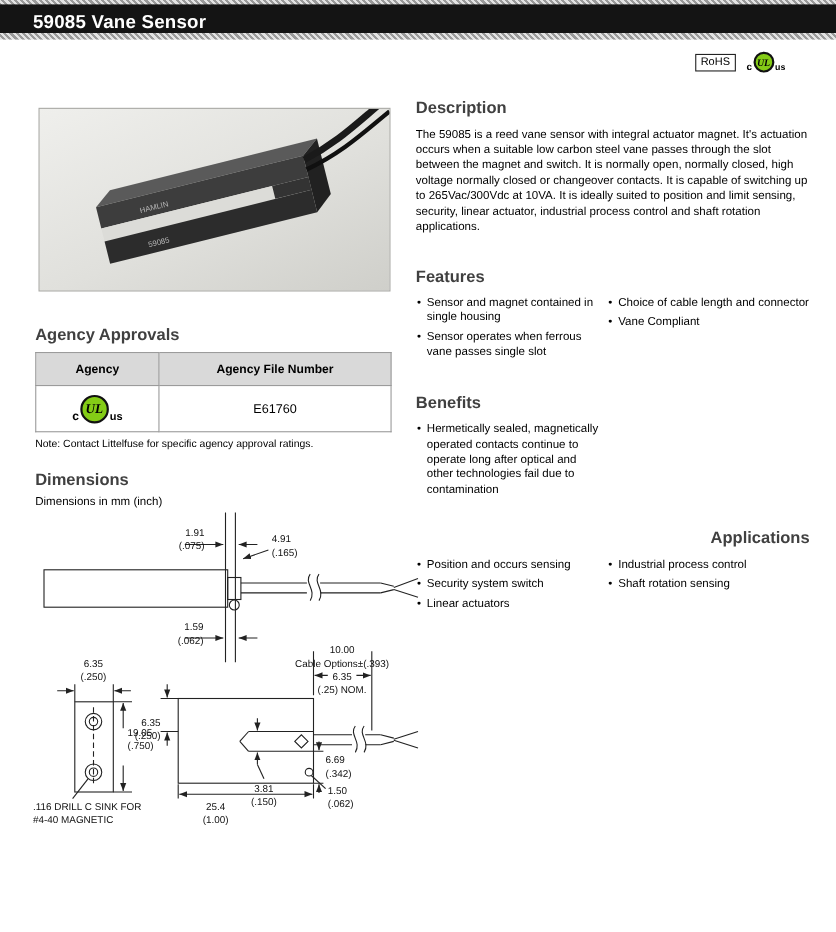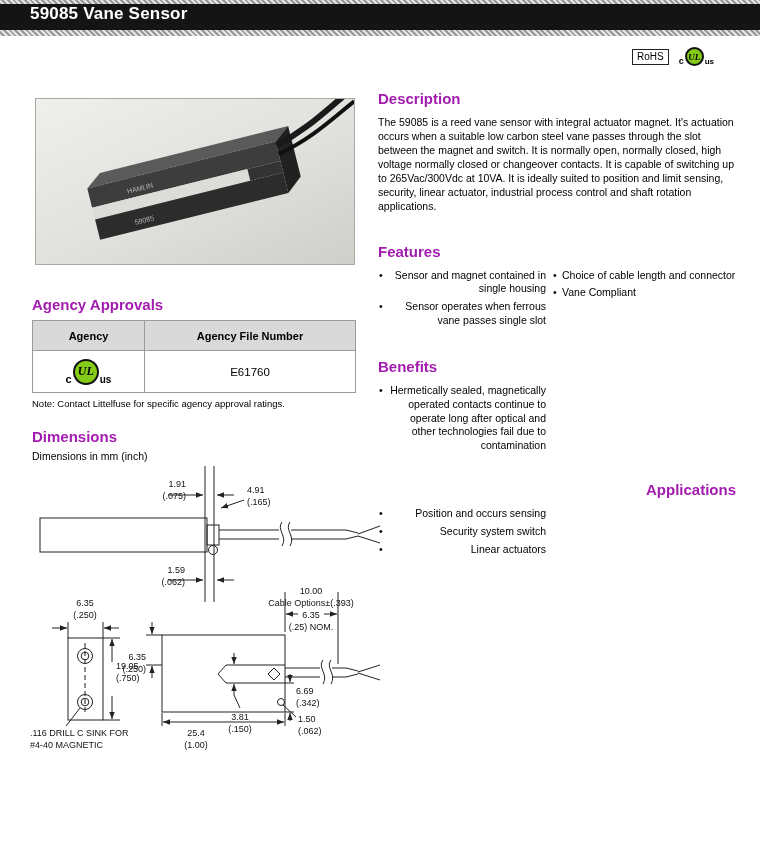--- a/index.html
+++ b/index.html
@@ -11,21 +11,21 @@
     color: #000;
     overflow: hidden;
   }
   
   .header-band {
     position:absolute; top:0; left:0; width:760px; height:36px;
     background: repeating-linear-gradient(45deg,#e3e3e3 0 2px,#9a9a9a 2px 4px);
   }
   .header-bar {
     position:absolute; top:4px; left:0; width:100%; height:26px;
-    background:#141414; display:flex; align-items:flex-start;
+    background:#141414; display:flex; align-items:flex-end;
   }
   .header-title { color:#fff; font-size:17px; font-weight:bold; padding-left:30px; letter-spacing:.2px; }
 
   
   .cert-row { position:absolute; top:47px; right:46px; display:flex; align-items:center; gap:10px; }
   .rohs-badge { border:1px solid #222; font-size:10px; padding:1px 4px; line-height:12px; }
   .ul-mark { display:flex; align-items:flex-end; }
   .ul-c { font-size:9px; font-weight:bold; margin-right:1px; }
   .ul-us { font-size:8px; font-weight:bold; margin-left:1px; }
   .ul-circle {
@@ -40,21 +40,21 @@
 
   
   .photo-box {
     position:absolute; left:35px; top:98px; width:320px; height:167px;
     border:1px solid #a8a8a4;
     background: linear-gradient(155deg,#efefec 0%,#e0e0dc 55%,#cfcfca 100%);
   }
   .photo-box svg { display:block; }
 
   
-  .green-h { color:#a21caf; font-size:15px; font-weight:bold; }
+  .green-h { color:#404040; font-size:15px; font-weight:bold; }
 
   
   .agency-heading { position:absolute; left:32px; top:296px; }
   .agency-table {
     position:absolute; left:32px; top:320px; width:324px;
     border-collapse:collapse; table-layout:fixed;
   }
   .agency-table th, .agency-table td { border:1px solid #9b9b9b; text-align:center; }
   .agency-table th { background:#d9d9d9; font-size:11px; font-weight:bold; height:30px; }
   .agency-table th:first-child { width:112px; }
@@ -69,21 +69,21 @@
   .dim-svg text { font-size:9px; fill:#111; stroke:none; font-family:"Liberation Sans",sans-serif; }
 
   
   .right-col { position:absolute; left:378px; top:90px; width:358px; }
   .right-col h2 { margin:0 0 9px 0; }
   .right-col p.body { font-size:10.5px; line-height:1.33; }
   .sec-features h2 { margin-top:29px; }
   .sec-benefits h2 { margin-top:27px; }
   .sec-applications h2 { margin-top:25px;text-align:right; }
   .cols { display:flex; }
-  .col1 { width:168px; margin-right:6px;text-align:right; }
+  .col1 { width:168px; margin-right:6px; }
   .col2 { flex:1; }
   ul.bullets { list-style:none; }
   ul.bullets li {
     position:relative; padding-left:10px; font-size:10.5px; line-height:1.3; margin-bottom:4px;
   }
   ul.bullets li::before { content:"\2022"; position:absolute; left:1px; }
 </style>
 </head>
 <body>
 
@@ -301,17 +301,21 @@
     </div>
 
     <div class="sec-applications">
       <h2 class="green-h">Applications</h2>
       <div class="cols">
         <ul class="bullets col1">
           <li>Position and occurs sensing</li>
           <li>Security system switch</li>
           <li>Linear actuators</li>
         </ul>
+        <ul class="bullets col2">
+          <li>Industrial process control</li>
+          <li>Shaft rotation sensing</li>
+        </ul>
       </div>
     </div>
 
   </div>
 </div>
 
 </body></html>

